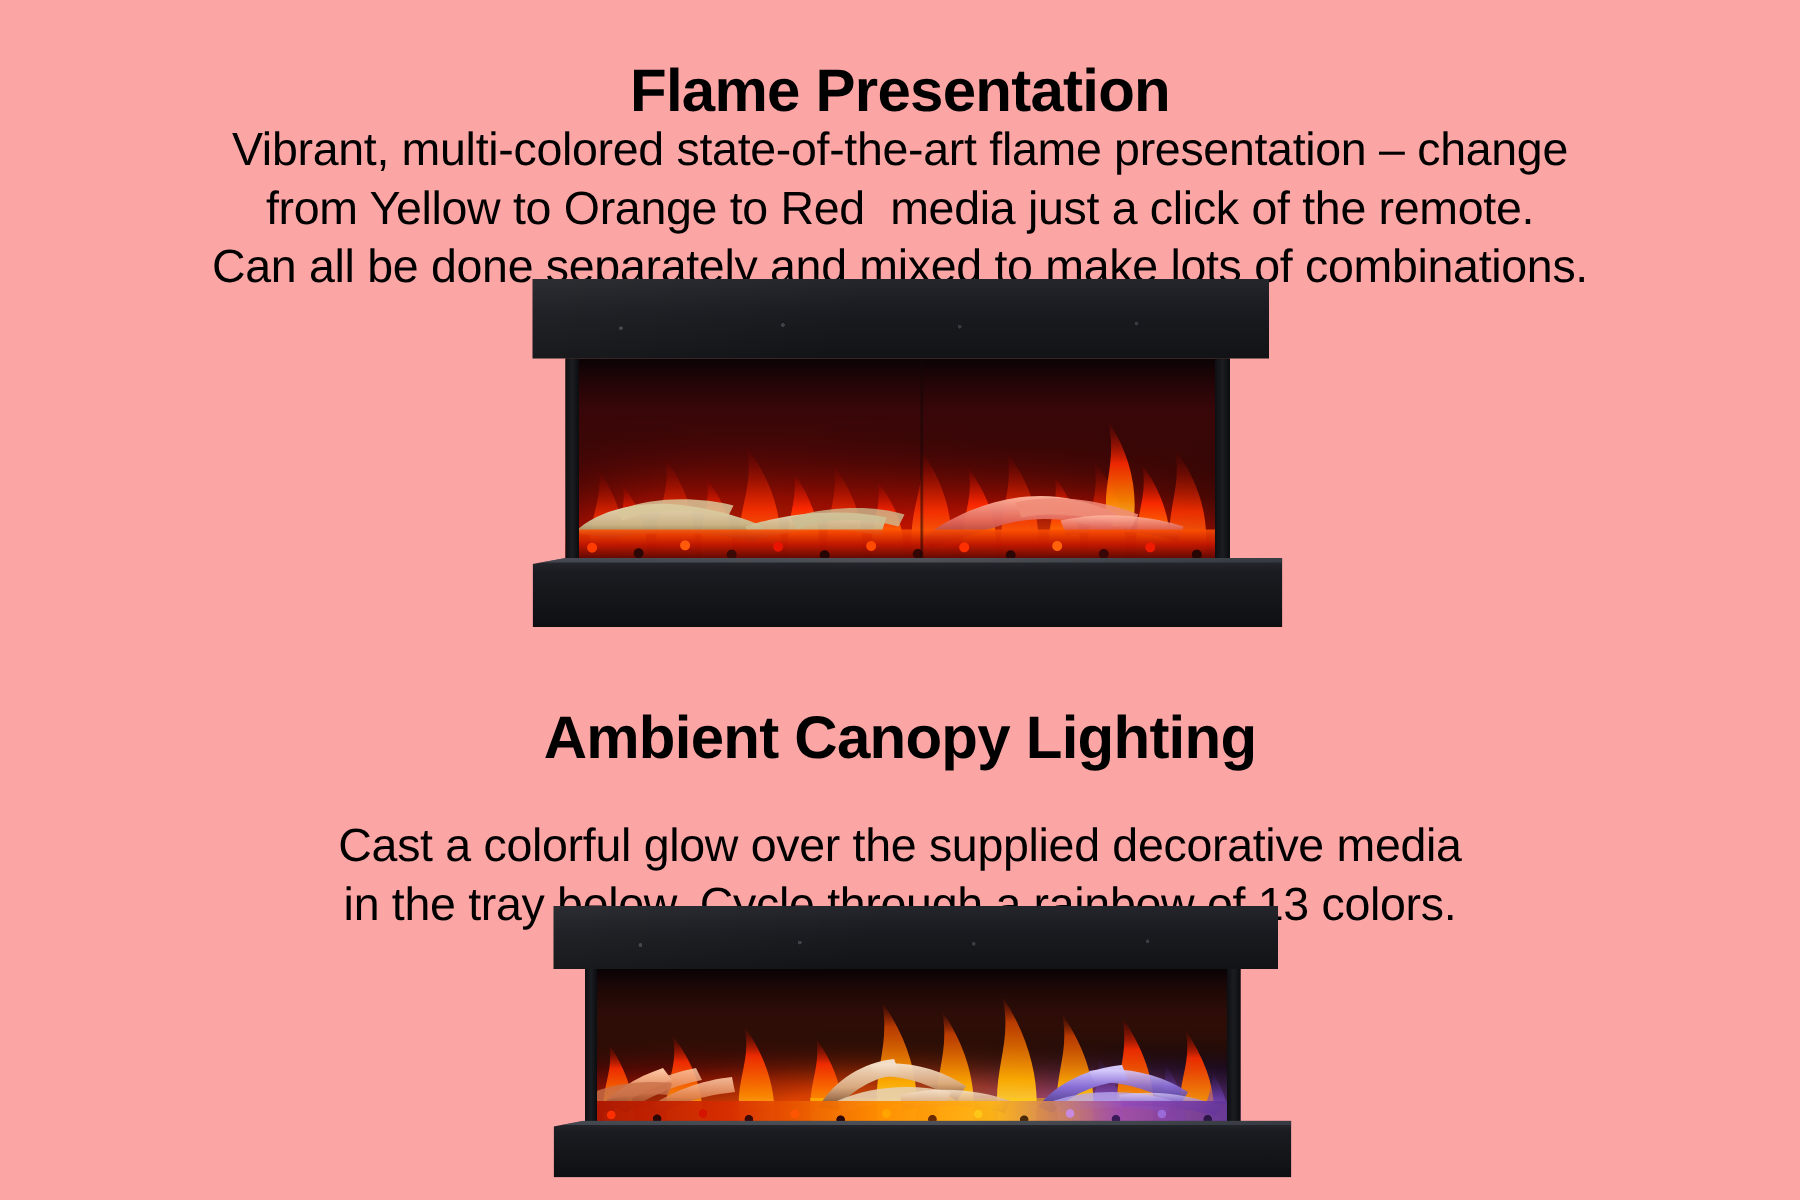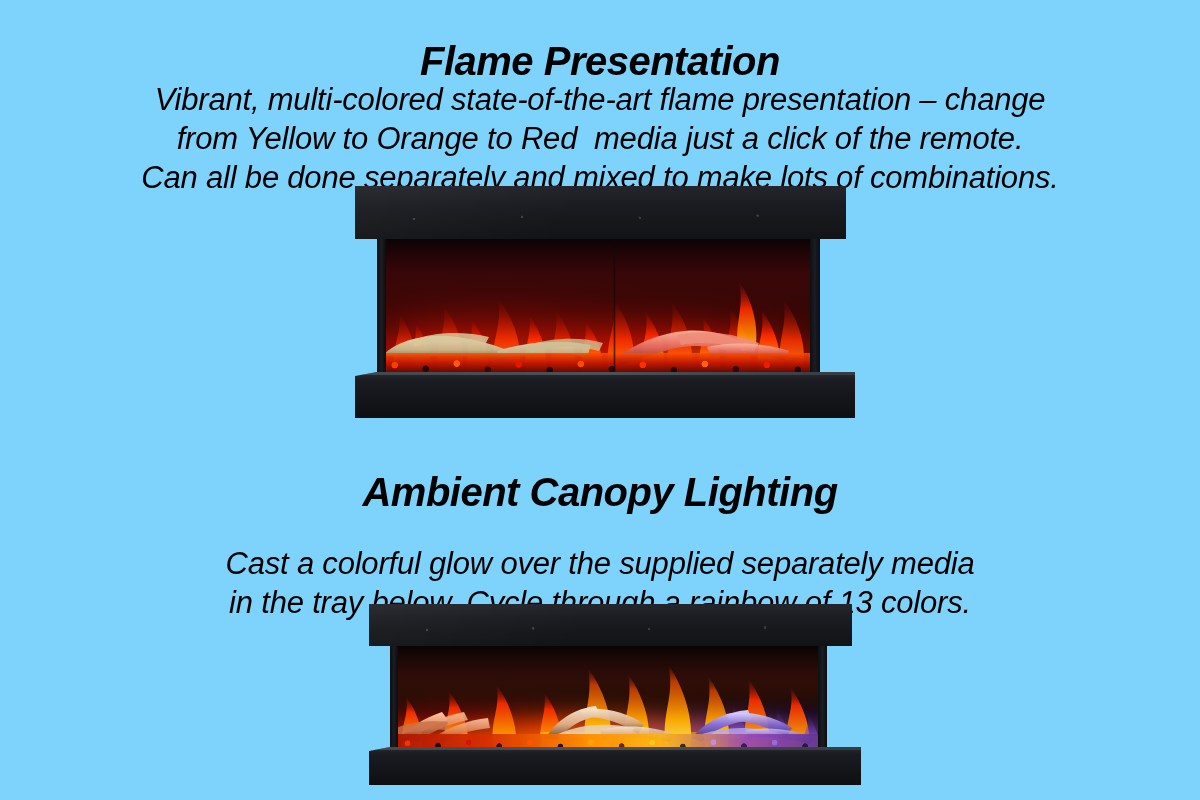--- a/index.html
+++ b/index.html
@@ -13,22 +13,21 @@
     height: 800px;
     overflow: hidden;
     font-family: "Liberation Sans", sans-serif;
     color: #000000;
     -webkit-font-smoothing: antialiased;
   }
   .page {
     position: relative;
     width: 1200px;
     height: 800px;
-    background: #7dd3fc;
-    font-style: italic;
+    background: #fca5a5;
   }
 
   
   .section-heading {
     position: absolute;
     left: 0;
     width: 1200px;
     text-align: center;
     font-weight: bold;
     font-size: 40px;
@@ -291,21 +290,21 @@
       <div class="side-post left"></div>
       <div class="side-post right"></div>
       <div class="seam"></div>
     </div>
 
     <div class="base"></div>
   </div>
 
   <h1 class="section-heading" id="heading-ambient">Ambient Canopy Lighting</h1>
 
-  <p class="body-line" id="ambient-line-2">Cast a colorful glow over the supplied separately media</p>
+  <p class="body-line" id="ambient-line-2">Cast a colorful glow over the supplied decorative media</p>
   <p class="body-line" id="ambient-line-3">in the tray below. Cycle through a rainbow of 13 colors.</p>
 
   <div class="fireplace" id="fireplace-ambient">
 
     <div class="canopy"></div>
 
     <div class="firebox">
 
       <svg class="glow" width="437" height="104" viewBox="0 0 437 104" preserveAspectRatio="none">
         <defs>

